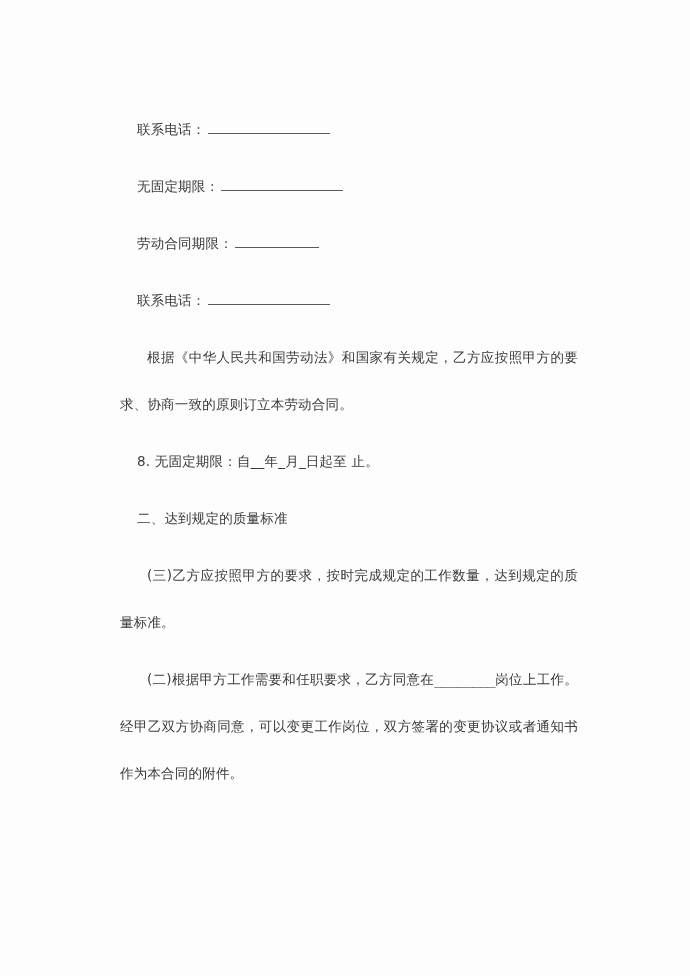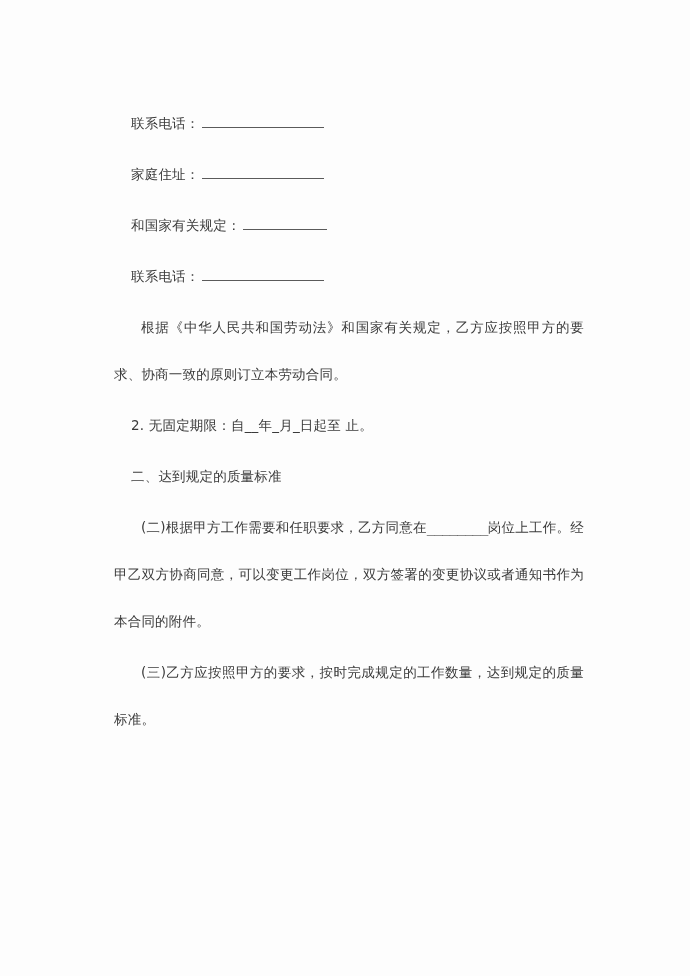--- a/index.html
+++ b/index.html
@@ -32,21 +32,21 @@
 
   
   .line,
   .para,
   .heading,
   .field {
     font-size: 13.5px;
     line-height: 47px;
     color: #3a3a3a;
     letter-spacing: 0.2px;
-    margin: 4px;
+    margin: 10px;
     text-align: justify;
     text-justify: inter-ideograph;
     word-break: break-all;
   }
 
   
   .field,
   .line,
   .heading {
     padding-left: 17px;
@@ -78,34 +78,34 @@
 </style>
 </head>
 <body>
 
 <div class="page">
   <div class="doc-body">
 
     <div class="field"><span>联系电话：</span><span class="blank w-long"></span></div>
 
 
-    <div class="field"><span>家庭住址：</span><span class="blank w-long"></span></div>
+    <div class="field"><span>无固定期限：</span><span class="blank w-long"></span></div>
 
-    <div class="field"><span>和国家有关规定：</span><span class="blank w-short"></span></div>
+    <div class="field"><span>劳动合同期限：</span><span class="blank w-short"></span></div>
 
     <div class="field"><span>联系电话：</span><span class="blank w-long"></span></div>
 
     <p class="para">根据《中华人民共和国劳动法》和国家有关规定，乙方应按照甲方的要求、协商一致的原则订立本劳动合同。</p>
 
 
 
 
-    <div class="line">2. 无固定期限：自__年_月_日起至 止。</div>
+    <div class="line">8. 无固定期限：自__年_月_日起至 止。</div>
 
 
     <div class="heading">二、达到规定的质量标准</div>
 
+    <p class="para">(三)乙方应按照甲方的要求，按时完成规定的工作数量，达到规定的质量标准。</p>
+
     <p class="para"><span>(二)根据甲方工作需要和任职要求，乙方同意在</span><span class="us">________</span><span>岗位上工作。经甲乙双方协商同意，可以变更工作岗位，双方签署的变更协议或者通知书作为本合同的附件。</span></p>
-
-    <p class="para">(三)乙方应按照甲方的要求，按时完成规定的工作数量，达到规定的质量标准。</p>
 
   </div>
 </div>
 
 </body></html>

